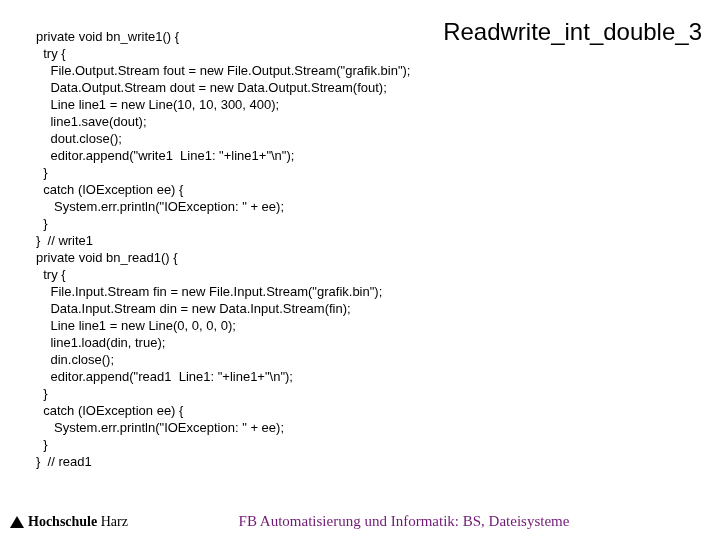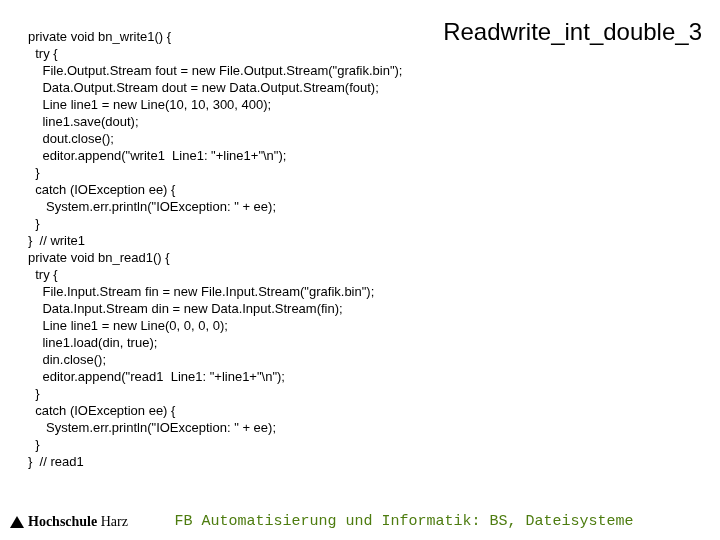--- a/index.html
+++ b/index.html
@@ -21,21 +21,21 @@
   .title {
     position: absolute;
     top: 18px;
     right: 18px;
     font-size: 24px;
     color: #000;
   }
   .code {
     position: absolute;
     top: 28px;
-    left: 28px;
+    left: 36px;
     font-family: Arial, Helvetica, sans-serif;
     font-size: 13px;
     line-height: 17px;
     color: #000;
     white-space: pre;
   }
   .footer {
     position: absolute;
     left: 0;
     bottom: 10px;
@@ -64,23 +64,23 @@
   }
   .logo-bold {
     font-weight: bold;
   }
   .logo-plain {
     font-weight: normal;
   }
   .footer-text {
     flex: 1;
     text-align: center;
-    font-family: Liberation Mono, monospace;
+    font-family: Liberation Serif, serif;
     font-size: 15px;
-    color: #4d7c0f;
+    color: #701a75;
     margin-left: -40px;
   }
 </style>
 </head>
 <body>
 
 <div class="slide">
 
   <div class="title">Readwrite_int_double_3</div>
 

